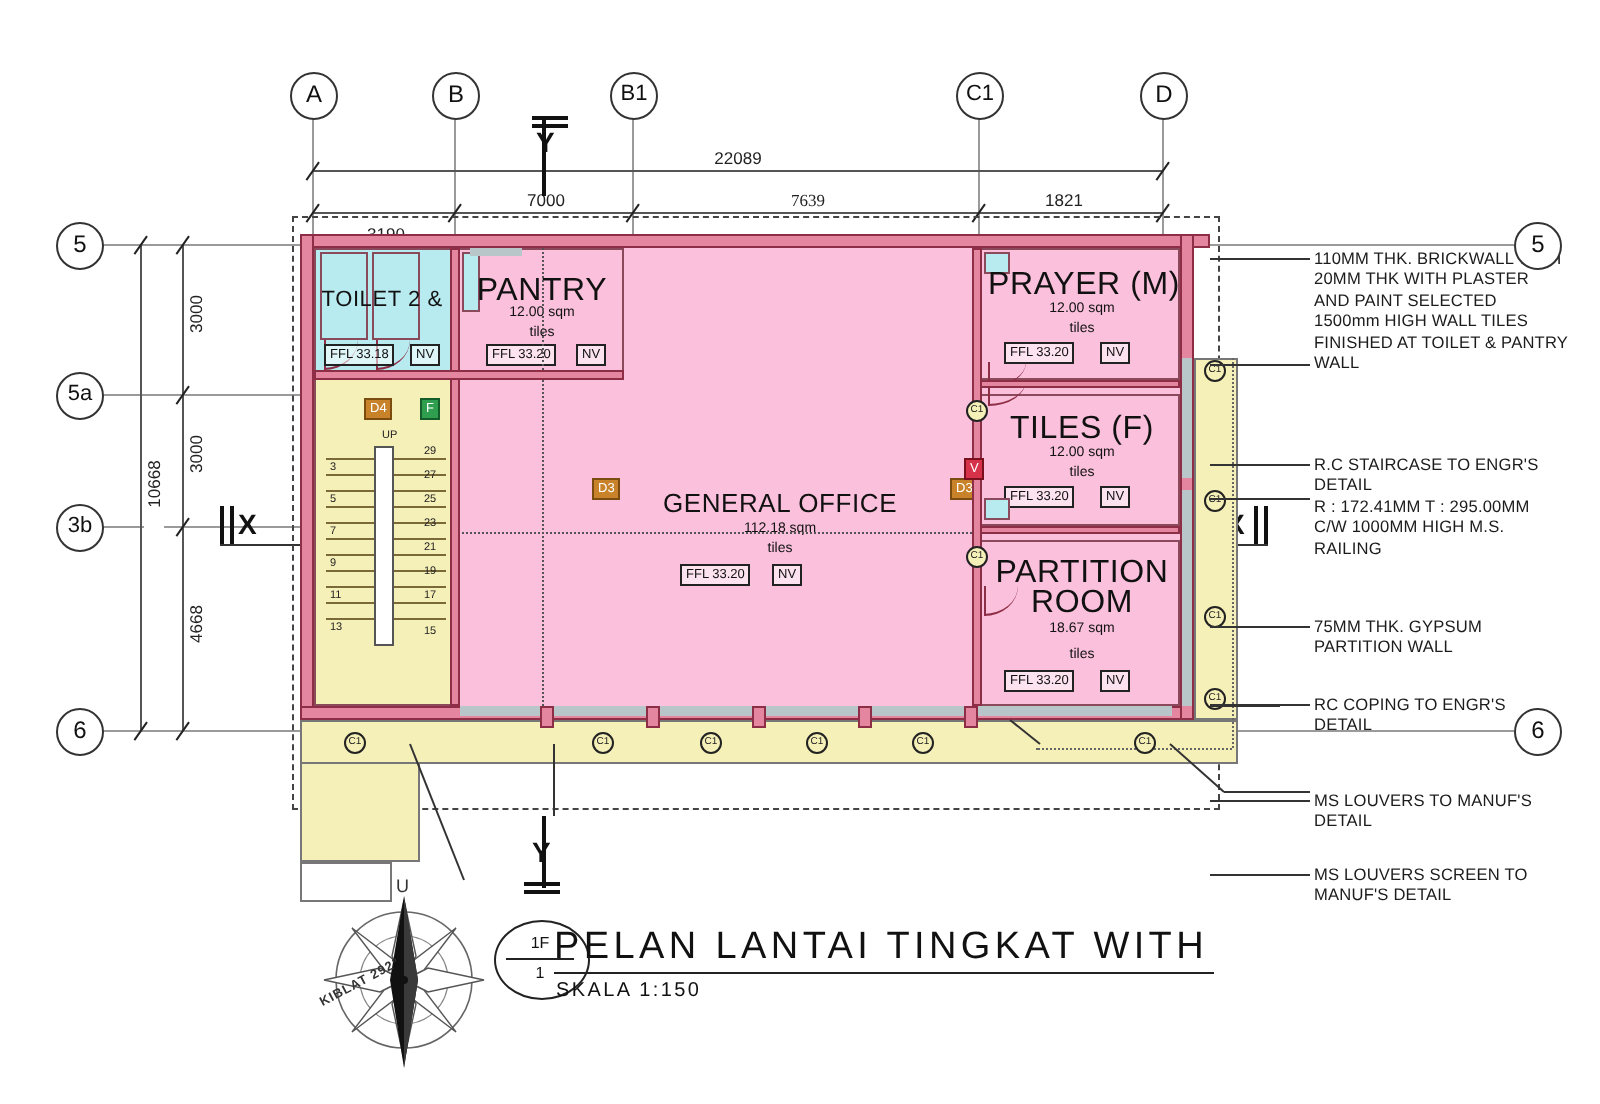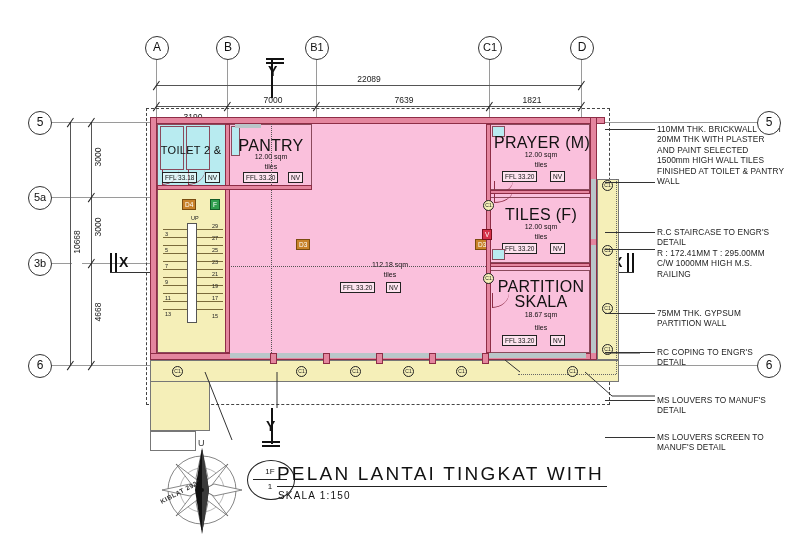--- a/index.html
+++ b/index.html
@@ -99,21 +99,21 @@
 <div class="tick" style="left:576px;top:85px;"></div>
 
 <div class="dimline" style="left:156px;top:106px;width:425px;"></div>
 <div class="tick" style="left:151px;top:106px;"></div>
 <div class="tick" style="left:222px;top:106px;"></div>
 <div class="tick" style="left:311px;top:106px;"></div>
 <div class="tick" style="left:484px;top:106px;"></div>
 <div class="tick" style="left:576px;top:106px;"></div>
 <div class="dimlabel" style="left:161px;top:112px;width:60px;">3190</div>
 <div class="dimlabel" style="left:241px;top:95px;width:60px;">7000</div>
-<div class="dimlabel" style="left:372px;top:95px;width:60px;">7639</div>
+<div class="dimlabel" style="left:372px;top:95px;width:60px;font-family:Liberation Serif, serif;">7639</div>
 <div class="dimlabel" style="left:500px;top:95px;width:60px;">1821</div>
 
 <div class="bubble" style="left:28px;top:111px;">5</div>
 <div class="bubble sm" style="left:28px;top:186px;">5a</div>
 <div class="bubble sm" style="left:28px;top:252px;">3b</div>
 <div class="bubble" style="left:28px;top:354px;">6</div>
 
 <div class="gl glh" style="left:50px;top:122px;width:106px;"></div>
 <div class="gl glh" style="left:50px;top:197px;width:106px;"></div>
 <div class="gl glh" style="left:50px;top:263px;width:106px;"></div>
@@ -225,20 +225,21 @@
   <div class="stepnum" style="left:62px;top:130px;">25</div>
   <div class="stepnum" style="left:62px;top:142px;">23</div>
   <div class="stepnum" style="left:62px;top:154px;">21</div>
   <div class="stepnum" style="left:62px;top:166px;">19</div>
   <div class="stepnum" style="left:62px;top:178px;">17</div>
   <div class="stepnum" style="left:62px;top:196px;">15</div>
   <div class="stepnum" style="left:41px;top:98px;">UP</div>
 
   <div class="tagbox" style="left:32px;top:82px;background:#c8822a;color:#fff;border-color:#7a4c10;">D4</div>
 
+  <div class="roomname big" style="left:160px;top:127px;width:160px;">GENERAL OFFICE</div>
   <div class="roomsub" style="left:160px;top:144px;width:160px;">112.18 sqm</div>
   <div class="roomsub" style="left:160px;top:154px;width:160px;">tiles</div>
   <div class="tagbox" style="left:190px;top:165px;">FFL 33.20</div>
   <div class="tagbox" style="left:236px;top:165px;">NV</div>
   <div class="tagbox" style="left:146px;top:122px;background:#c8822a;color:#fff;border-color:#7a4c10;">D3</div>
   <div class="tagbox" style="left:325px;top:122px;background:#c8822a;color:#fff;border-color:#7a4c10;">D3</div>
 
   <div class="dotv" style="left:121px;top:7px;height:229px;"></div>
   <div class="doth" style="left:79px;top:149px;width:261px;"></div>
 
@@ -255,21 +256,21 @@
   <div class="roomname" style="left:344px;top:89px;width:94px;">TILES (F)</div>
   <div class="roomsub" style="left:344px;top:106px;width:94px;">12.00 sqm</div>
   <div class="roomsub" style="left:344px;top:116px;width:94px;">tiles</div>
   <div class="tagbox" style="left:352px;top:126px;">FFL 33.20</div>
   <div class="tagbox" style="left:400px;top:126px;">NV</div>
   <div class="cyan thin" style="left:342px;top:132px;width:13px;height:11px;"></div>
   <div class="door" style="left:344px;top:73px;width:18px;height:12px;"></div>
 
   <div class="pink thin" style="left:340px;top:153px;width:100px;height:83px;"></div>
   <div class="roomname" style="left:344px;top:161px;width:94px;">PARTITION</div>
-  <div class="roomname" style="left:344px;top:176px;width:94px;">SKALA</div>
+  <div class="roomname" style="left:344px;top:176px;width:94px;">ROOM</div>
   <div class="roomsub" style="left:344px;top:194px;width:94px;">18.67 sqm</div>
   <div class="roomsub" style="left:344px;top:207px;width:94px;">tiles</div>
   <div class="tagbox" style="left:352px;top:218px;">FFL 33.20</div>
   <div class="tagbox" style="left:400px;top:218px;">NV</div>
   <div class="door" style="left:342px;top:176px;width:16px;height:14px;"></div>
 
   <div class="wall" style="left:336px;top:7px;width:5px;height:229px;"></div>
   <div class="wall" style="left:340px;top:73px;width:100px;height:4px;"></div>
   <div class="wall" style="left:340px;top:146px;width:100px;height:4px;"></div>
   <div class="wall" style="left:75px;top:7px;width:5px;height:65px;"></div>

